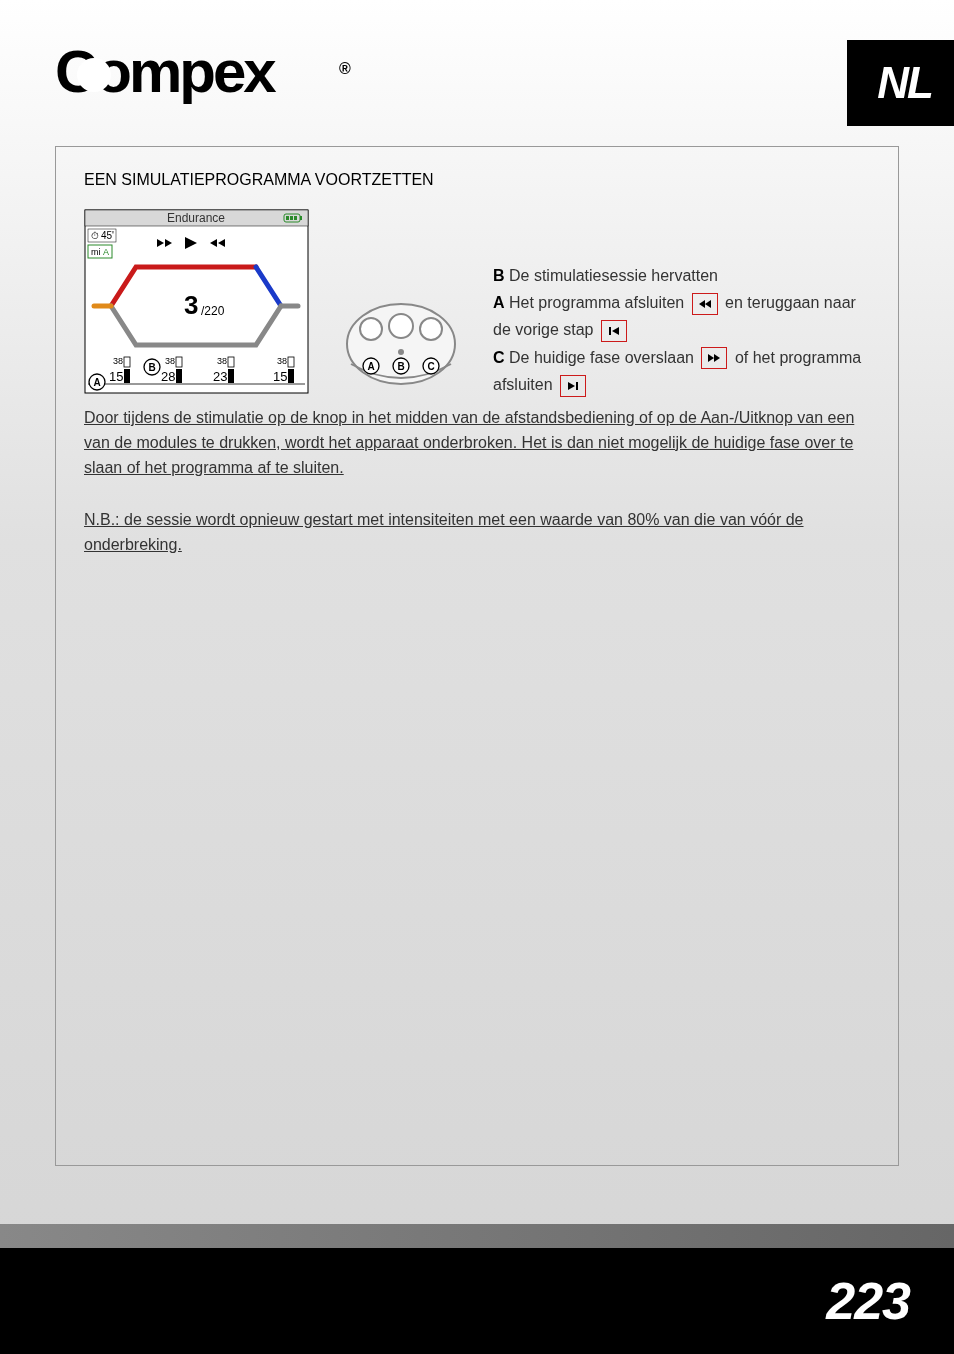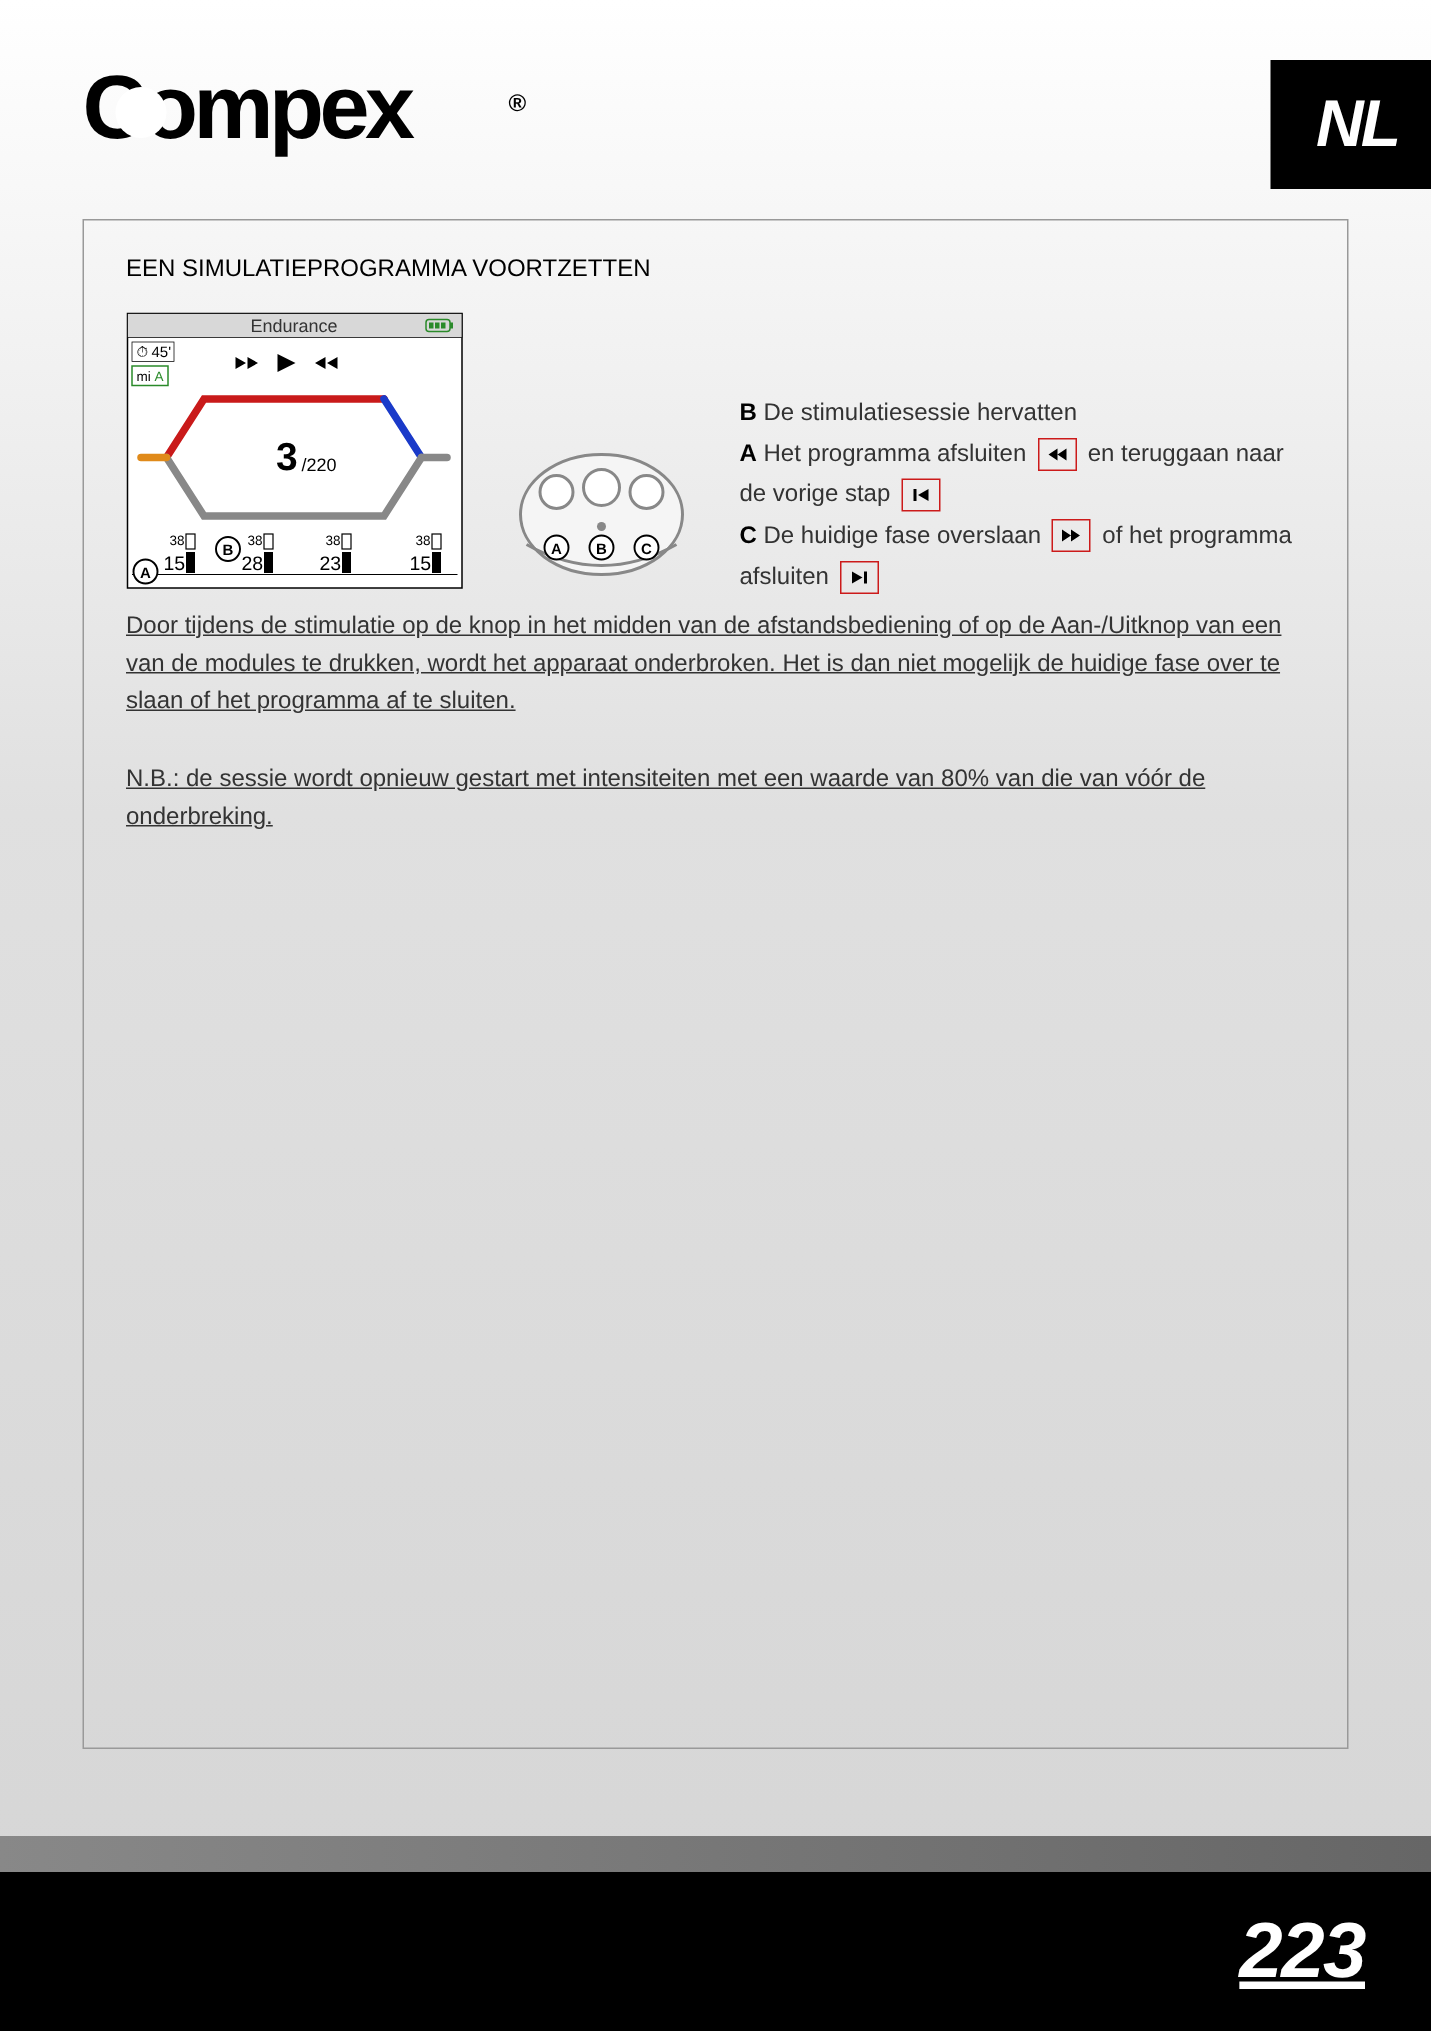--- a/index.html
+++ b/index.html
@@ -117,21 +117,20 @@
     align-items: center;
     padding-right: 44px;
   }
   .page-num {
     color: #fff;
     font-size: 52px;
     font-weight: 900;
     font-style: italic;
     font-family: Arial, sans-serif;
     letter-spacing: -1px;
-    text-decoration: underline;
   }
   
   .screen-svg { width: 225px; height: 185px; }
   .remote-svg { width: 120px; height: 100px; }
 </style>
 </head>
 <body>
 
 <div class="header">
   <div class="logo">

